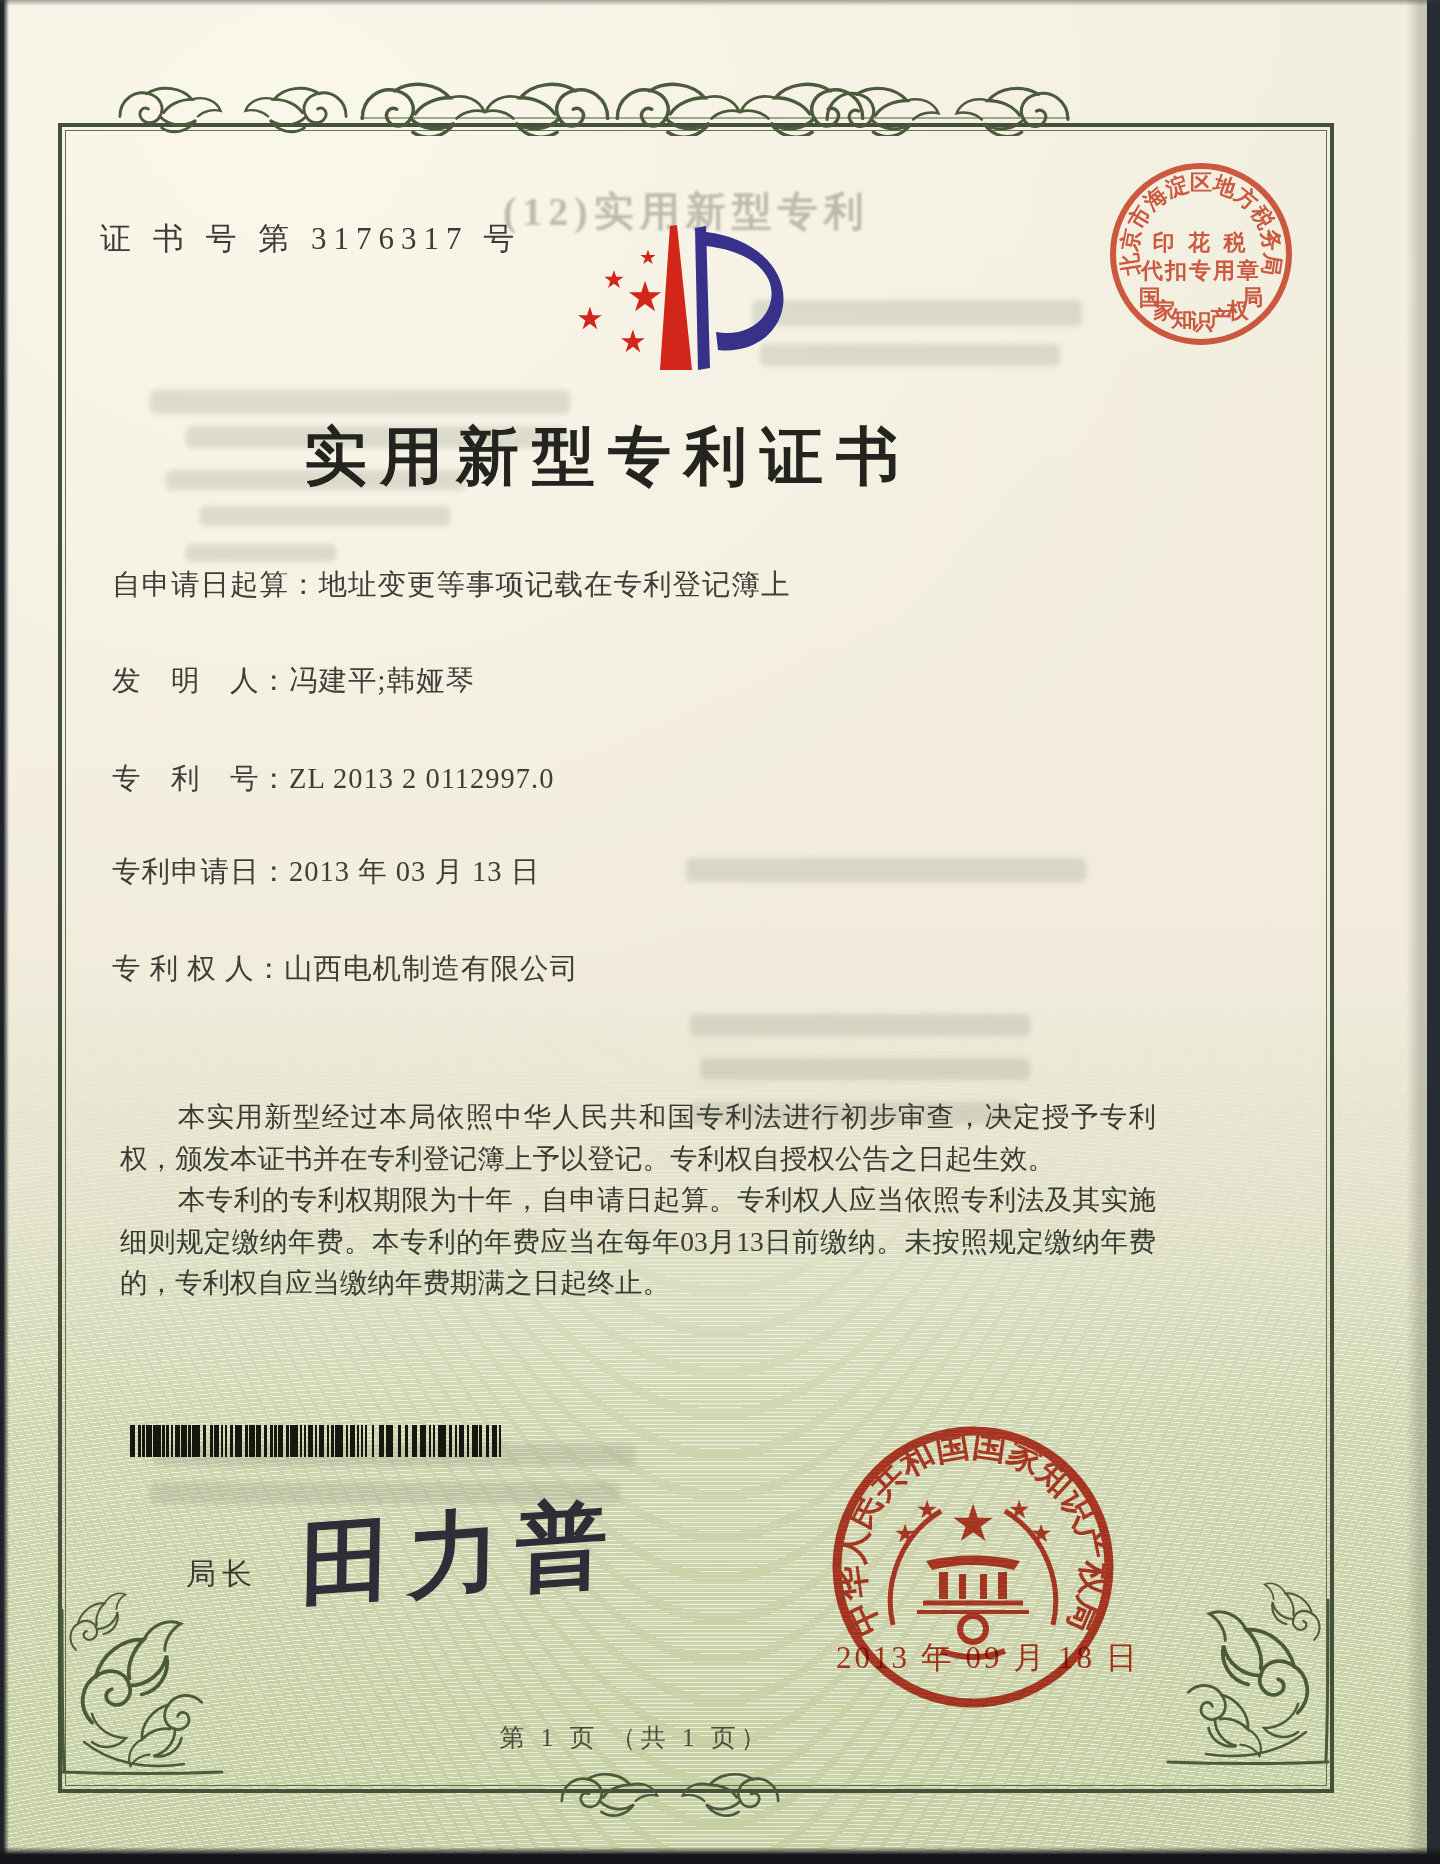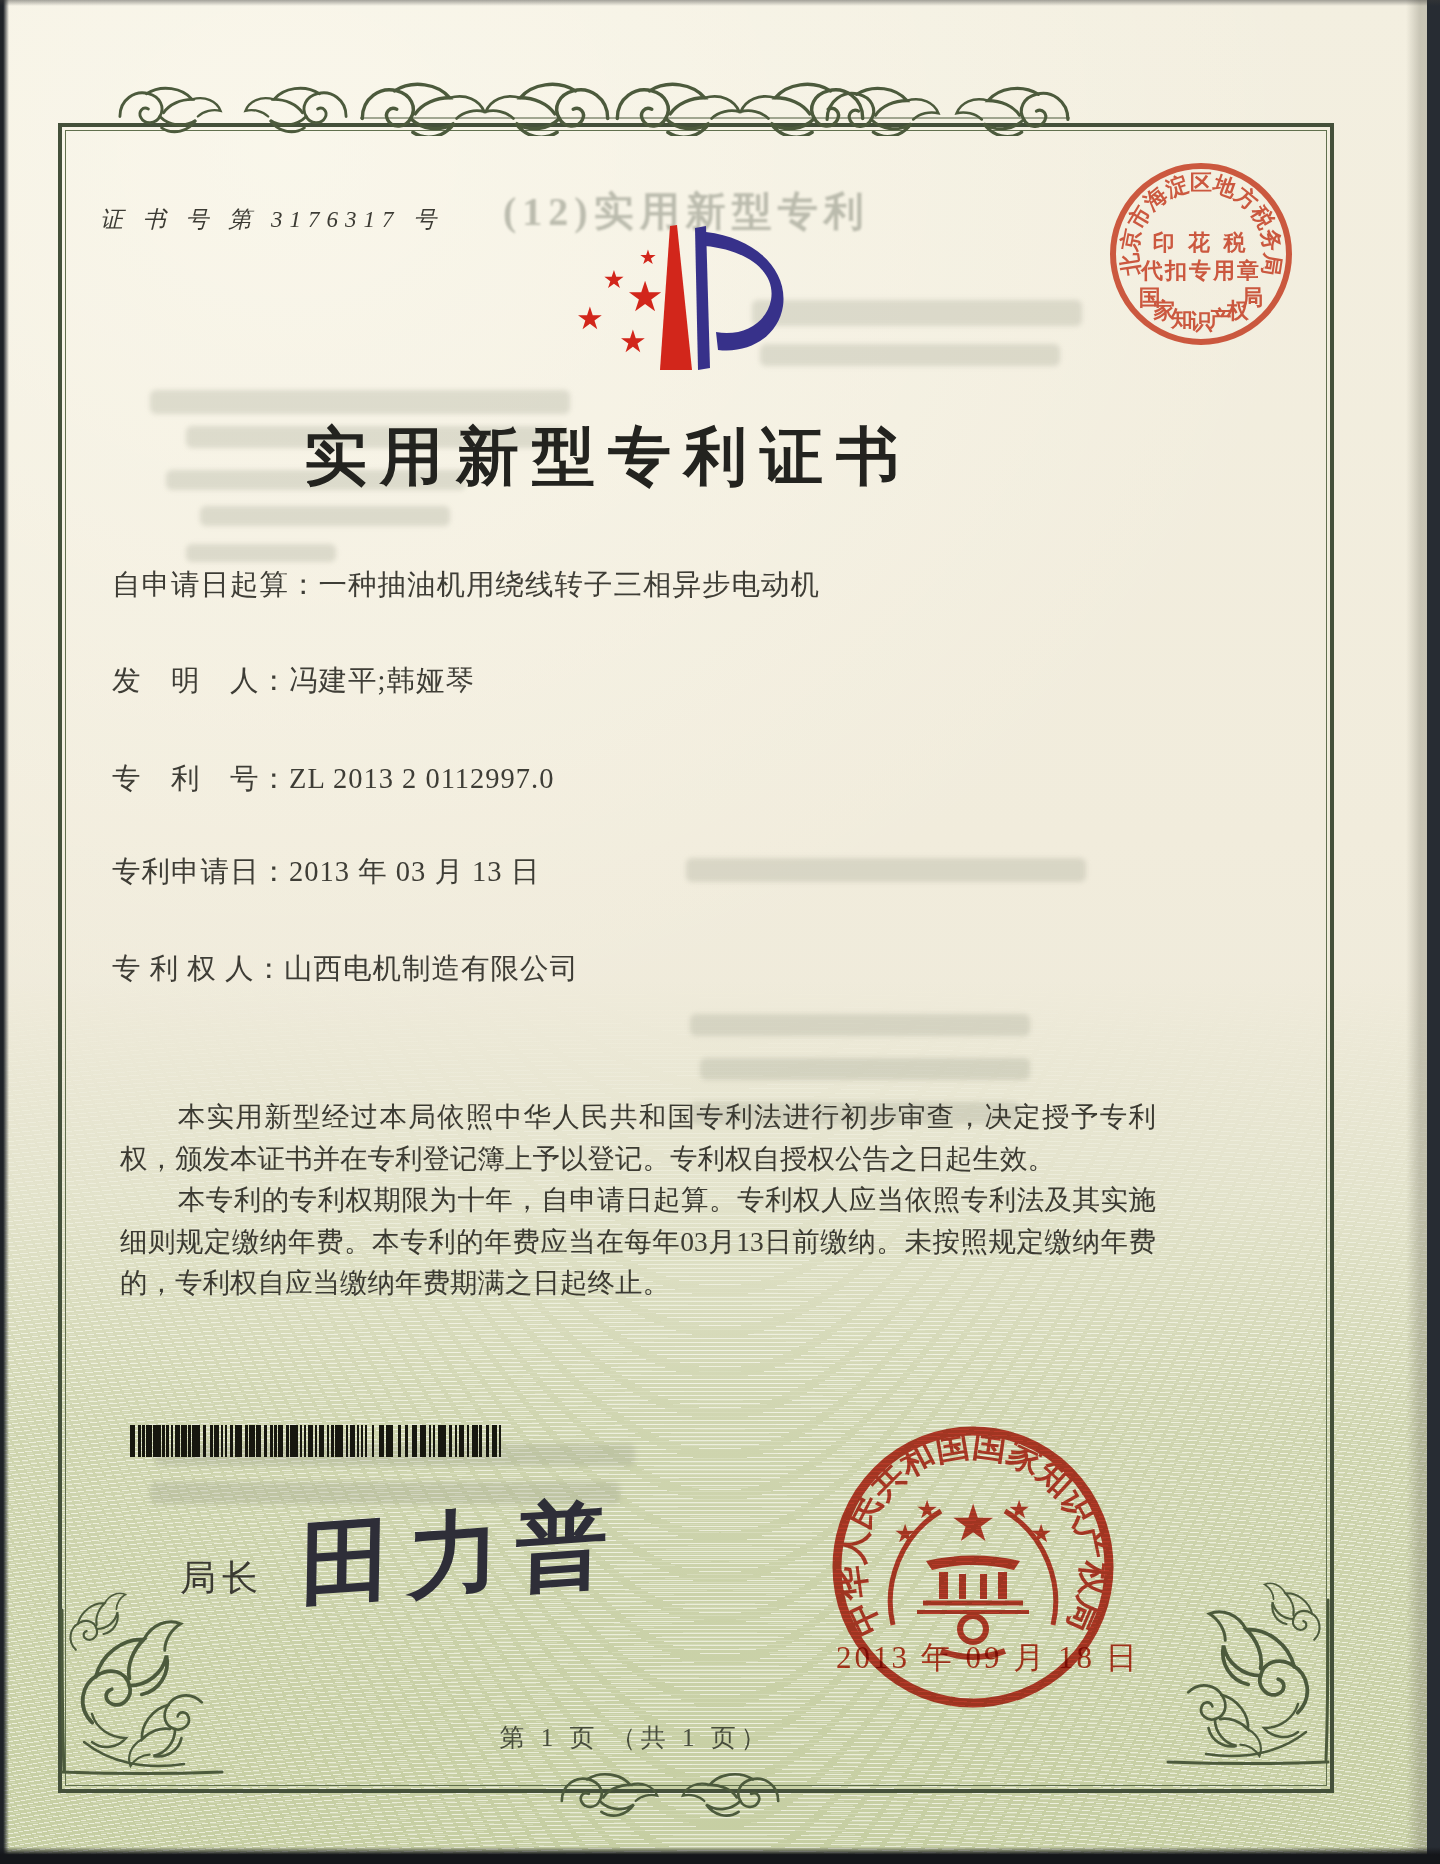--- a/index.html
+++ b/index.html
@@ -35,40 +35,40 @@
   .frame::after{content:"";position:absolute;inset:3px;border:1px solid #61704e;}
   .ornament{position:absolute;z-index:4;color:#4c5a3c;}
   .ornament svg{display:block;}
 
   
   .ghost-text{position:absolute;z-index:2;color:rgba(139,142,128,.55);filter:blur(1.2px);
     font-size:40px;letter-spacing:6px;font-weight:bold;}
   .smudge{position:absolute;z-index:2;background:rgba(146,151,132,.26);border-radius:6px;filter:blur(2.5px);}
 
   
-  .certno{position:absolute;left:100px;top:204px;font-size:23px;letter-spacing:7px;color:#3c3b34;z-index:5;font-style:italic;}
+  .certno{position:absolute;left:100px;top:218px;font-size:31px;letter-spacing:7px;color:#3c3b34;z-index:5;}
   .title{position:absolute;left:304px;top:414px;width:640px;font-size:63px;font-weight:bold;
     letter-spacing:13px;color:#23231f;z-index:5;white-space:nowrap;}
   .field{position:absolute;left:112px;font-size:28.5px;color:#3e3d36;letter-spacing:1px;z-index:5;white-space:nowrap;}
   .paras{position:absolute;left:120px;top:1096px;width:1036px;font-size:27.5px;line-height:41.5px;
     color:#3b3a32;text-align:justify;z-index:5;}
   .paras p{margin:0;text-indent:2.1em;}
   .footer{position:absolute;left:0;top:1721px;width:1270px;text-align:center;font-size:25px;
     letter-spacing:5px;color:#474c3c;z-index:5;}
 
   
   .logo{position:absolute;left:0;top:0;z-index:5;}
   .logo-star{position:absolute;color:#d2261b;z-index:6;line-height:1;transform:translate(-50%,-50%);}
 
   
   .barcode{position:absolute;left:130px;top:1425px;width:384px;height:32px;z-index:5;white-space:nowrap;overflow:hidden;}
   .barcode i{display:inline-block;height:100%;background:#17170f;vertical-align:top;}
 
   
-  .sig-title{position:absolute;left:180px;top:1554px;font-size:36px;letter-spacing:6px;color:#3b3a33;z-index:6;}
+  .sig-title{position:absolute;left:186px;top:1554px;font-size:30px;letter-spacing:6px;color:#3b3a33;z-index:6;}
   .sig-name{position:absolute;left:300px;top:1492px;font-size:92px;font-weight:bold;color:#2e2e38;
     letter-spacing:16px;transform:rotate(-4deg) skewX(-5deg);z-index:6;white-space:nowrap;}
 
   
   .seal{position:absolute;left:823px;top:1417px;z-index:7;mix-blend-mode:multiply;opacity:.95;}
   .seal text{font-family:"Liberation Serif","DejaVu Serif",serif;font-weight:bold;}
   .seal-date{position:absolute;left:836px;top:1637px;font-size:31px;letter-spacing:3px;color:#c23a24;
     z-index:8;mix-blend-mode:multiply;white-space:nowrap;}
   .stamp{position:absolute;left:1091px;top:144px;z-index:7;mix-blend-mode:multiply;opacity:.9;}
   .stamp text{font-family:"Liberation Serif","DejaVu Serif",serif;font-weight:bold;fill:#d14c33;}
@@ -168,21 +168,21 @@
   <span class="logo-star" style="left:633px;top:341px;font-size:31px">★</span>
   <svg class="logo" style="left:650px;top:218px" width="150" height="160" viewBox="0 0 150 160">
     <path d="M20,8 L27,7 L42,152 L10,152 Z" fill="#d2261b"></path>
     <path d="M45,10 L56,8 L60,150 L48,152 Z" fill="#37318a"></path>
     <path d="M56,14 C106,20 138,52 133,88 C129,116 102,136 68,132 L66,114 C94,119 117,104 121,82 C126,54 98,32 55,28 Z" fill="#37318a"></path>
   </svg>
 
   <div class="title">实用新型专利证书</div>
 
   <div class="field" style="top:566px">
-    <span>自申请日起算：</span><span>一种抽油机用绕线转子三相异步电动机</span>
+    <span>自申请日起算：</span><span>地址变更等事项记载在专利登记簿上</span>
   </div>
   <div class="field" style="top:662px">
     <span>发　明　人：</span><span>冯建平;韩娅琴</span>
   </div>
   <div class="field" style="top:760px">
     <span>专　利　号：</span><span>ZL 2013 2 0112997.0</span>
   </div>
   <div class="field" style="top:853px">
     <span>专利申请日：</span><span>2013 年 03 月 13 日</span>
   </div>

